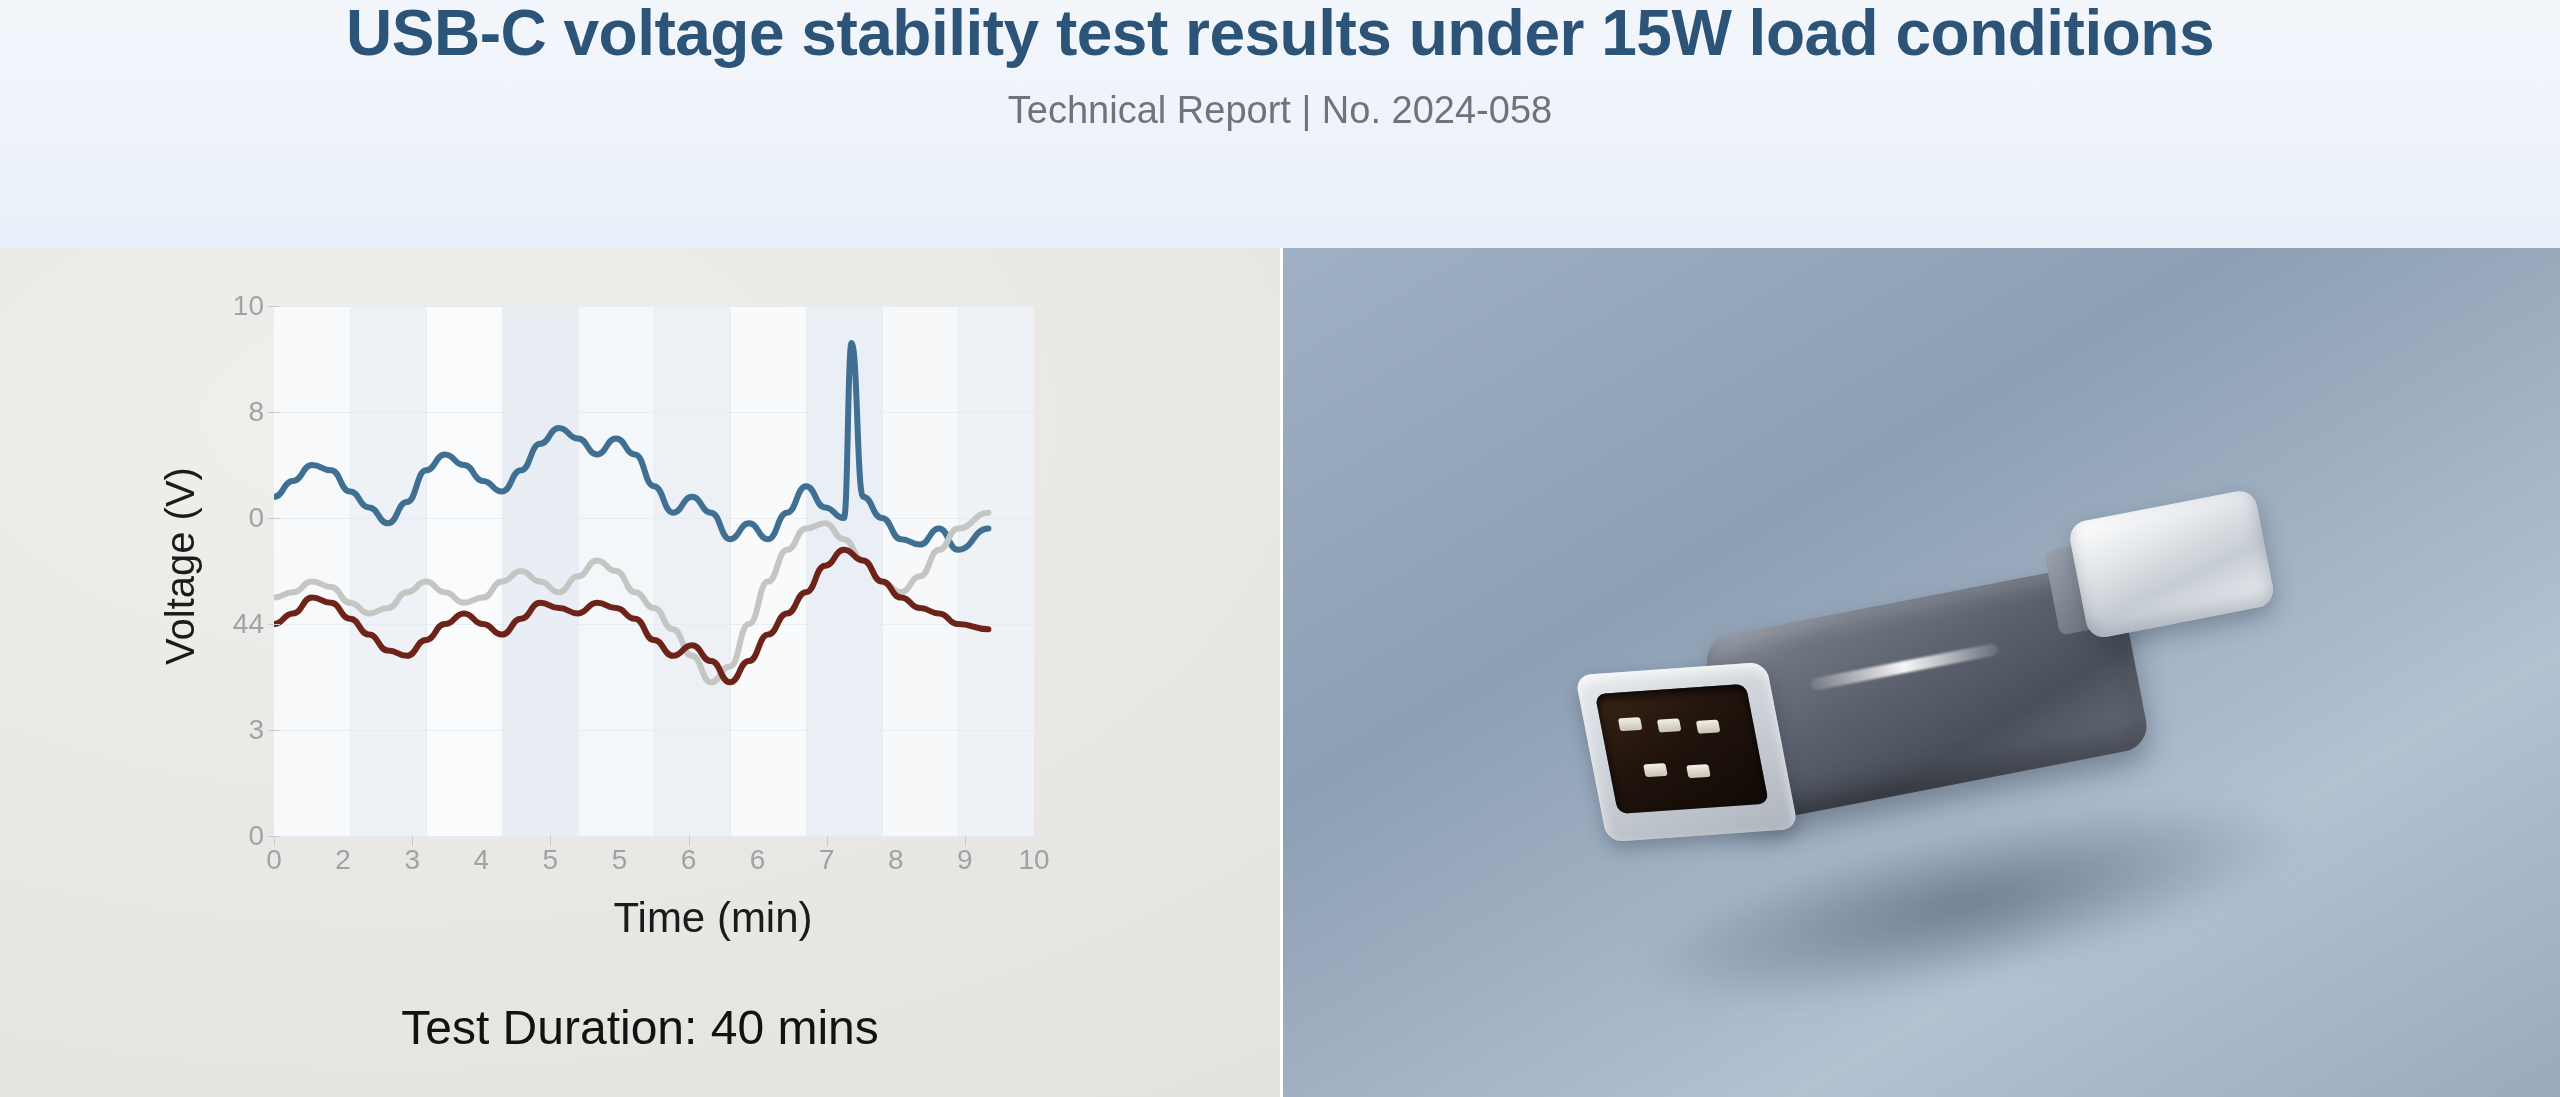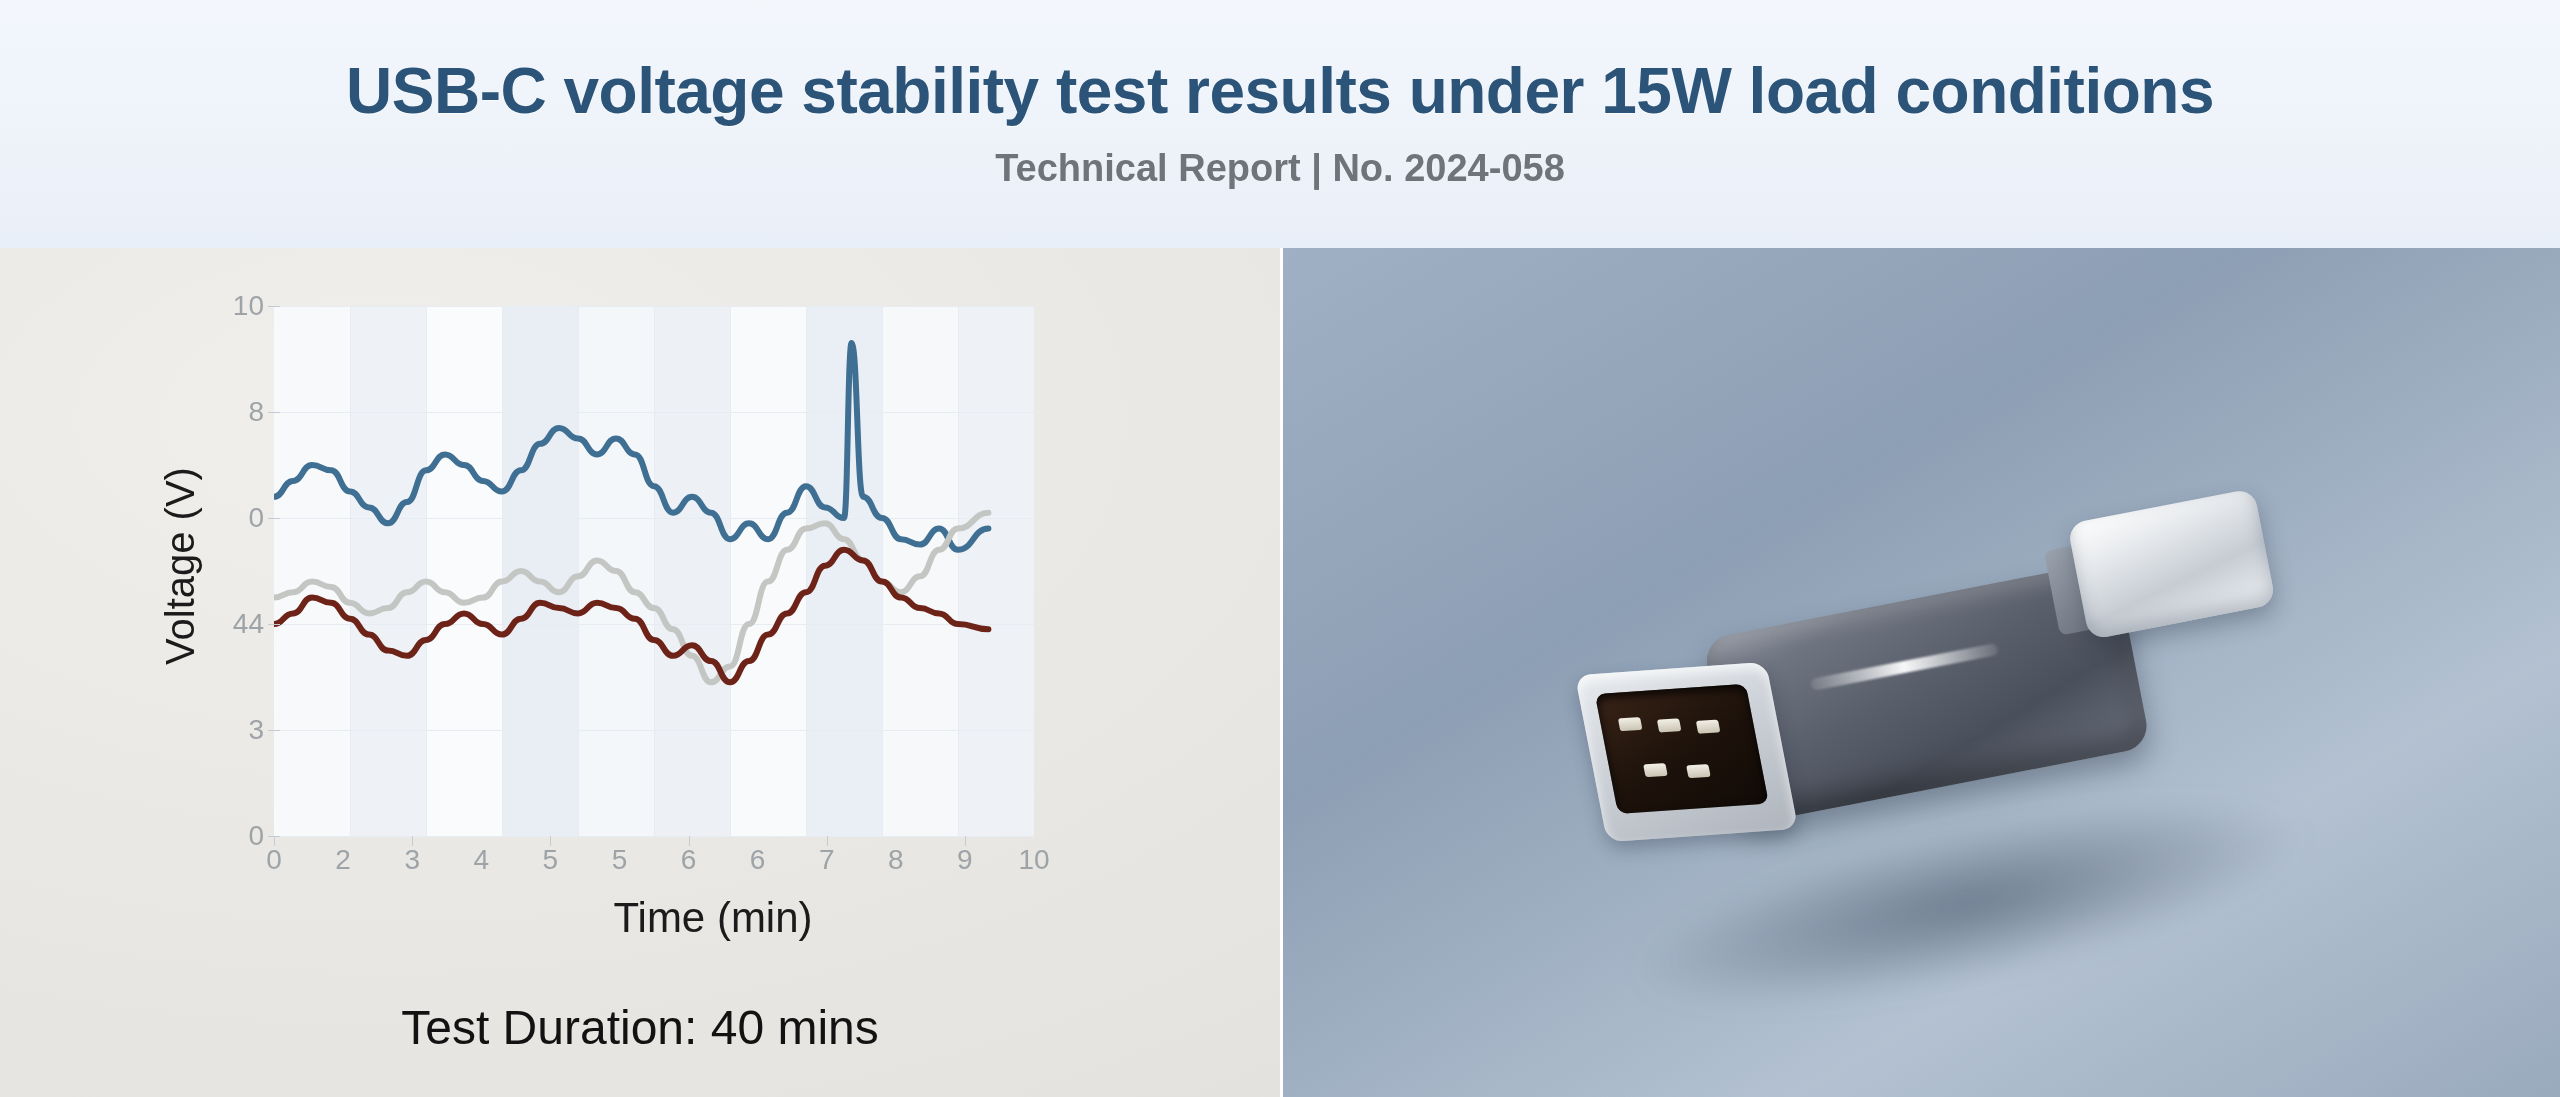--- a/index.html
+++ b/index.html
@@ -6,31 +6,31 @@
   html, body { width:2560px; height:1097px; overflow:hidden; }
   body {
     font-family:"Liberation Sans", sans-serif;
     background:#ffffff;
   }
 
   
   #header{
     position:absolute; left:0; top:0; width:2560px; height:248px;
     background:linear-gradient(180deg,#f3f7fc 0%, #eef3fa 55%, #e9eff8 100%);
-    display:flex; flex-direction:column; align-items:center; justify-content:center;
+    display:flex; flex-direction:column; align-items:center; 
   }
   #header-title{
     font-size:64px; font-weight:bold; color:#2b5478;
     letter-spacing:-0.5px; line-height:1.05;
     text-align:center; white-space:nowrap;
     text-shadow:0 1px 0 rgba(255,255,255,.7);
   }
   #header-subtitle{
     margin-top:22px;
-    font-size:38px; font-weight:bold; color:#6e7479;
+    font-size:38px; font-weight:normal; color:#6e7479;
     text-align:center; white-space:nowrap;
   }
 
   
   #content{
     position:absolute; left:0; top:248px; width:2560px; height:849px;
     display:flex;
   }
   #chart-panel{
     position:relative; width:1280px; height:849px;

